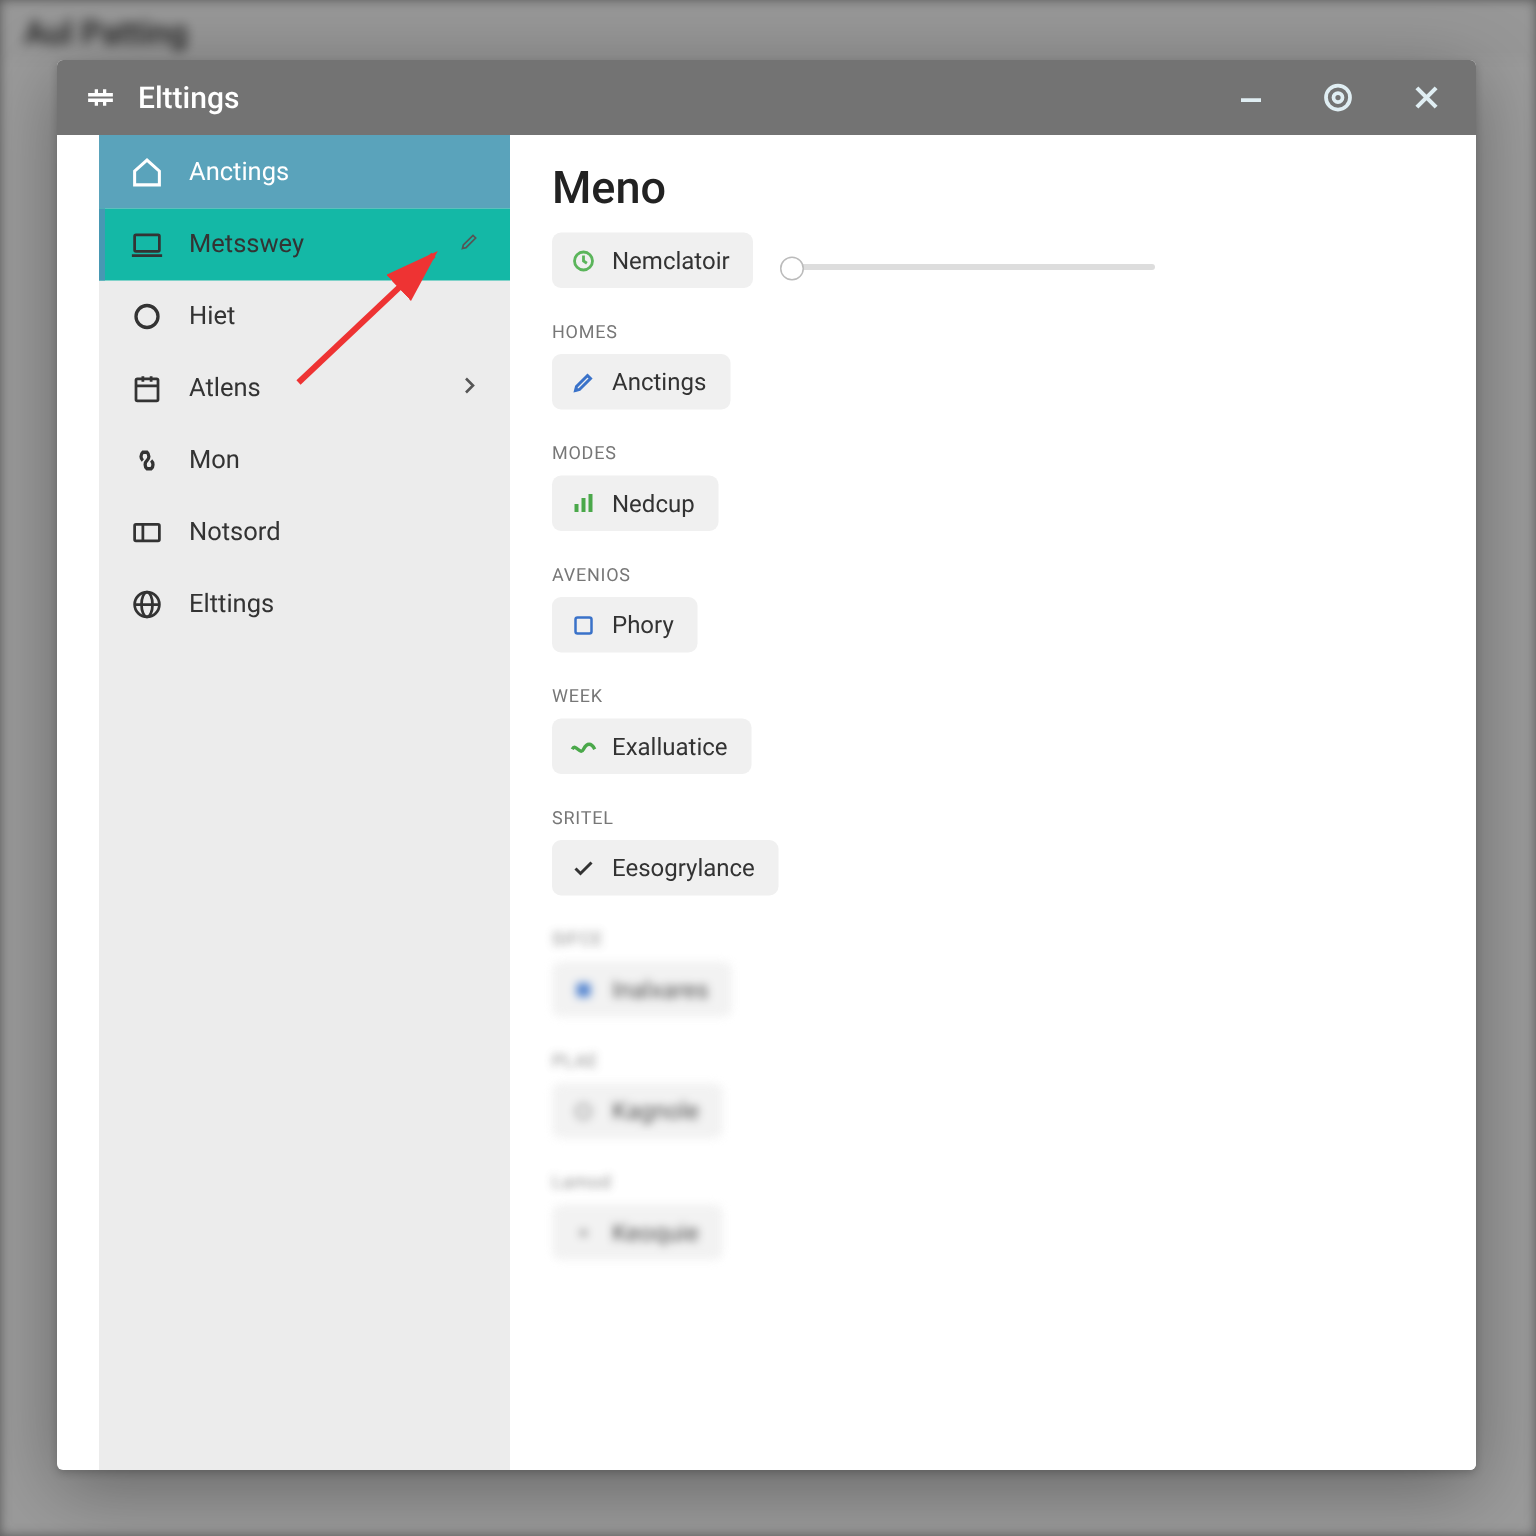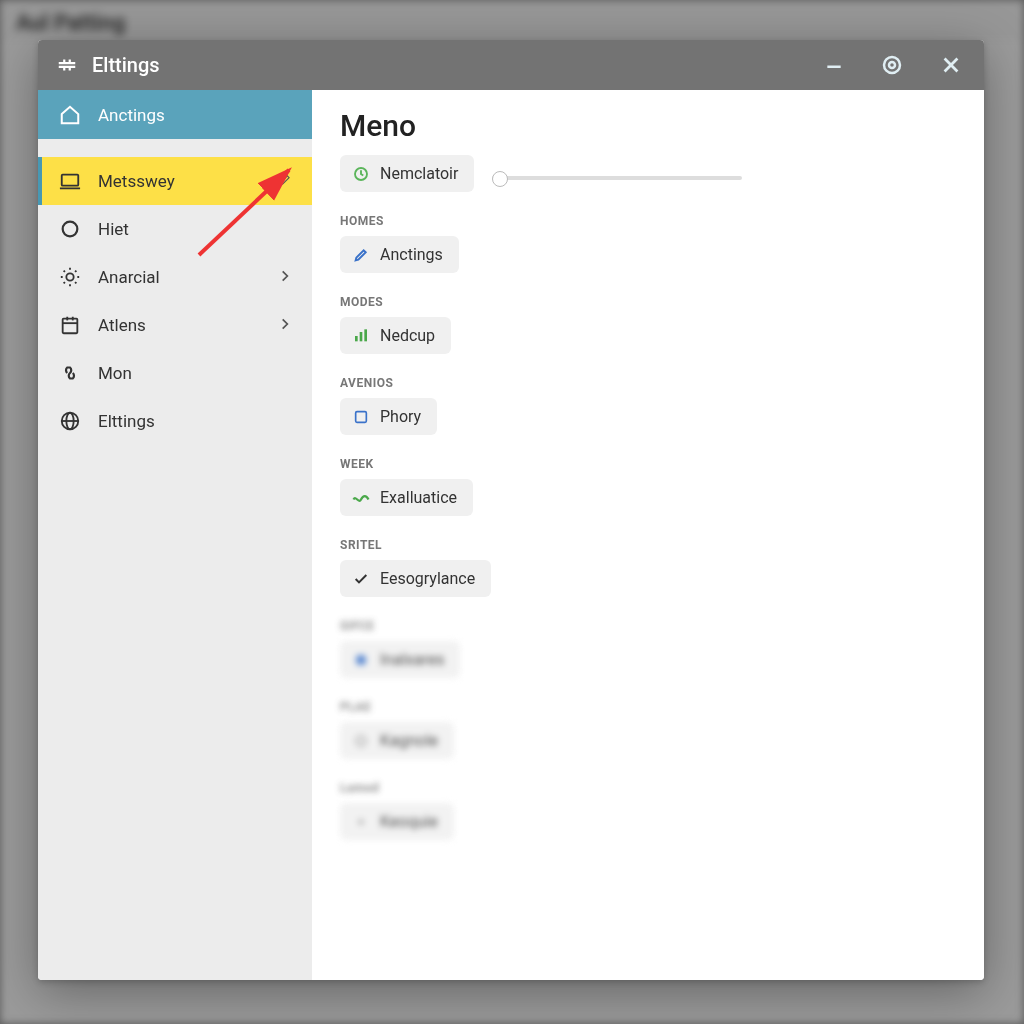--- a/index.html
+++ b/index.html
@@ -24,41 +24,41 @@
   }
   .titlebar {
     height: 50px; background: #737373; color: #fff;
     display: flex; align-items: center; padding: 0 18px; gap: 14px;
   }
   .titlebar .title { font-size: 20px; font-weight: 500; flex: 1; }
   .titlebar .wc { display:flex; gap:28px; align-items:center; }
   .titlebar .wc svg, .titlebar .app-icon svg { display:block; }
   .titlebar button { background:none; border:none; cursor:pointer; padding:4px; }
 
-  .body { display: flex; height: calc(100% - 50px); }
+  .body { display: flex; height: calc(100% - 50px); padding-left: 28px; }
 
   
   .sidebar { width: 274px; background: #ececec; display:flex; flex-direction:column; }
   .side-item {
     height: 48px; display:flex; align-items:center; gap:16px;
     padding: 0 20px; font-size: 17px; color:#333; cursor:pointer;
     position: relative;
   }
   .side-item .chev { margin-left:auto; color:#666; }
   .side-item.first { background:#5aa3bb; color:#fff; height:49px; }
-  .side-item.selected { background:#fde047;margin-top:18px; }
+  .side-item.selected { background:#14b8a6; }
   .side-item.selected::before {
     content:""; position:absolute; left:0; top:0; bottom:0; width:4px; background:#4798b3;
   }
   .side-item .ic { width:24px; height:24px; display:flex; align-items:center; justify-content:center; }
 
   
   .main { flex:1; padding: 18px 28px 0 28px; overflow:hidden; position:relative; }
   .main h1 { font-size: 30px; font-weight:500; color:#222; margin-bottom:12px; }
-  .section-label { font-size:12px; letter-spacing:.5px; color:#777; margin:22px 0 8px 0; font-weight:700; }
+  .section-label { font-size:12px; letter-spacing:.5px; color:#777; margin:22px 0 8px 0; font-weight:400; }
   .chip {
     display:inline-flex; align-items:center; gap:10px;
     background:#f0f0f0; border-radius:6px; padding:9px 16px 9px 12px;
     font-size:16px; color:#333;
   }
   .chip.blurred { filter: blur(3px); opacity:.85; }
   .section-label.blurred { filter: blur(3px); opacity:.85; }
   .chip .ci { width:18px; height:18px; display:flex; align-items:center; justify-content:center; }
 
   .slider {
@@ -145,34 +145,20 @@
       <div class="side-item">
         <span class="ic">
           <svg width="22" height="22" viewBox="0 0 24 24" fill="none" stroke="#333" stroke-width="2.4">
               <circle cx="12" cy="12" r="8"></circle>
             </svg>
         </span>
         <span>Hiet</span>
       </div>
 
 
-      <div class="side-item">
-        <span class="ic">
-          <svg width="22" height="22" viewBox="0 0 24 24" fill="none" stroke="#333" stroke-width="2">
-              <circle cx="12" cy="12" r="4"></circle>
-              <path d="M12 2v2M12 20v2M4 12H2M22 12h-2M5 5l1.5 1.5M17.5 17.5L19 19M19 5l-1.5 1.5M6.5 17.5L5 19"></path>
-            </svg>
-        </span>
-        <span>Anarcial</span>
-        <span class="chev">
-          <svg width="14" height="14" viewBox="0 0 24 24" fill="none" stroke="#555" stroke-width="3">
-              <path d="M8 4l8 8-8 8"></path>
-            </svg>
-        </span>
-      </div>
 
       <div class="side-item">
         <span class="ic">
           <svg width="22" height="22" viewBox="0 0 24 24" fill="none" stroke="#333" stroke-width="2">
               <rect x="4" y="5" width="16" height="16" rx="1"></rect>
               <line x1="4" y1="10" x2="20" y2="10"></line>
               <line x1="9" y1="3" x2="9" y2="7"></line>
               <line x1="15" y1="3" x2="15" y2="7"></line>
             </svg>
         </span>
@@ -186,20 +172,29 @@
 
       <div class="side-item">
         <span class="ic">
           <svg width="22" height="22" viewBox="0 0 24 24" fill="none" stroke="#333" stroke-width="2.4">
               <path d="M9 12a4 4 0 0 1 0-6h3a4 4 0 0 1 0 6M15 12a4 4 0 0 1 0 6h-3a4 4 0 0 1 0-6"></path>
             </svg>
         </span>
         <span>Mon</span>
       </div>
 
+      <div class="side-item">
+        <span class="ic">
+          <svg width="22" height="22" viewBox="0 0 24 24" fill="none" stroke="#333" stroke-width="2">
+              <rect x="3" y="6" width="18" height="12" rx="1"></rect>
+              <line x1="9" y1="6" x2="9" y2="18"></line>
+            </svg>
+        </span>
+        <span>Notsord</span>
+      </div>
 
       <div class="side-item">
         <span class="ic">
           <svg width="22" height="22" viewBox="0 0 24 24" fill="none" stroke="#333" stroke-width="2">
               <circle cx="12" cy="12" r="9"></circle>
               <ellipse cx="12" cy="12" rx="4" ry="9"></ellipse>
               <line x1="3" y1="12" x2="21" y2="12"></line>
             </svg>
         </span>
         <span>Elttings</span>

